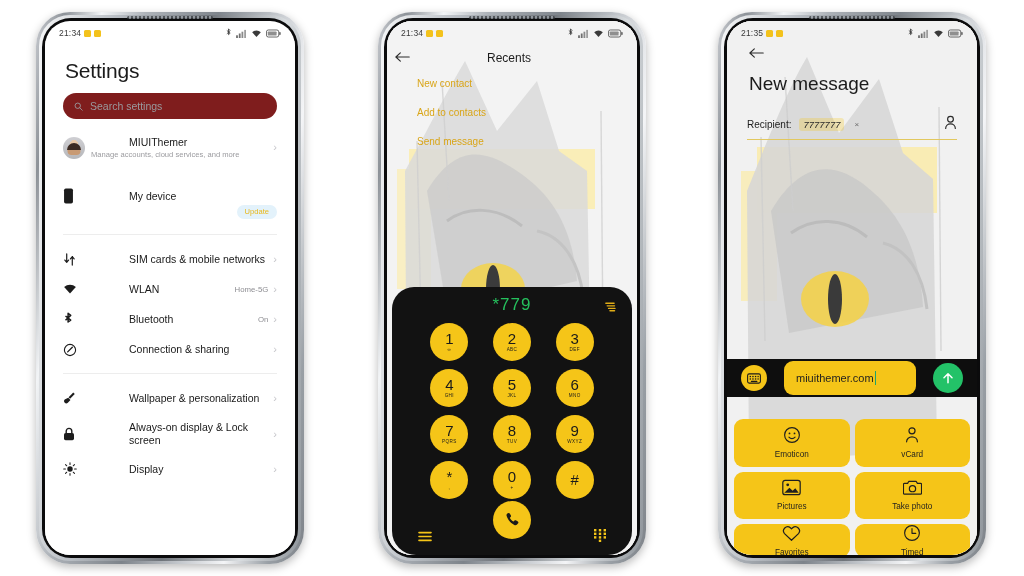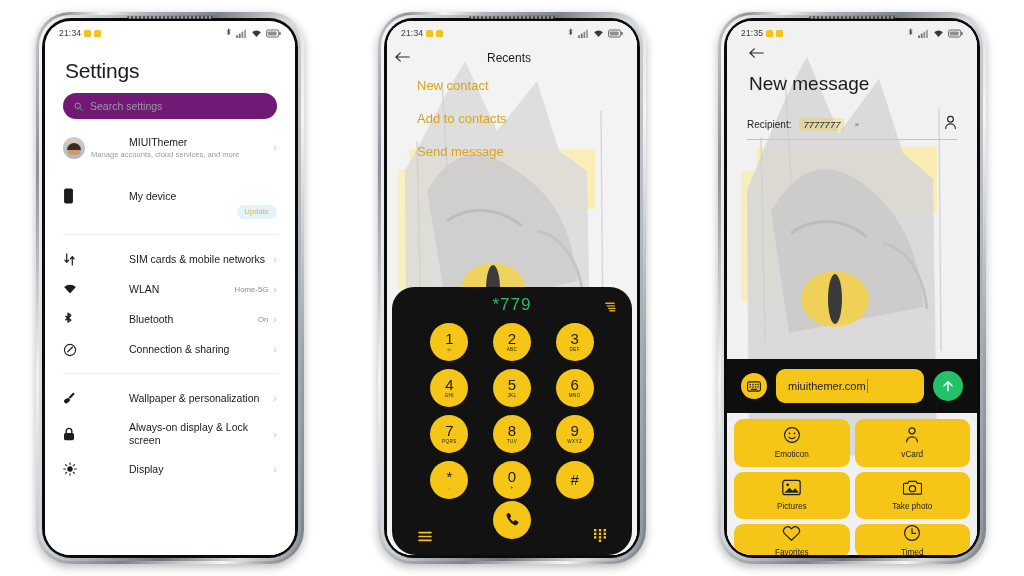--- a/index.html
+++ b/index.html
@@ -60,21 +60,21 @@
   
   .wall { position:absolute; inset:0; z-index:0; background:#f2f2f2; }
 
   
   .settings-body { position:relative; z-index:2; background:#fff; height:100%; padding:0 0; }
   .settings-title {
     font-size:21px; font-weight:400; color:#1b1b1b;
     padding: 18px 20px 10px 20px; letter-spacing:-.2px;
   }
   .search {
-    margin:0 18px; height:26px; border-radius:13px; background:#701a75;
+    margin:0 18px; height:26px; border-radius:13px; background:#7f1d1d;
     display:flex; align-items:center; gap:7px; padding:0 11px;
   }
   .search span.ph { font-size:10.5px; color:#9a9a9e; }
   .sect { margin-top:10px; }
   .divider { height:1px; background:#ededed; margin:8px 18px; }
   .row {
     display:flex; align-items:center; gap:0; padding:7px 18px; min-height:30px;
   }
   .row .ic { width:28px; flex:0 0 28px; display:flex; align-items:center; justify-content:flex-start; color:#1c1c1c; }
   .row .txt { flex:1 1 auto; min-width:0; }
@@ -100,21 +100,21 @@
     font-size:7.6px; color:#e8b81d; background:#e3f2fb;
     border-radius:9px; padding:2.5px 8px; margin-left:auto;margin-top:31px;
   }
 
   
   .dial-top { position:relative; z-index:2; }
   .navrow { display:flex; align-items:center; padding:6px 16px 0 8px; height:28px; }
   .navrow .back { color:#2b2b2b; }
   .navrow .ttl { flex:1; text-align:center; font-size:12px; color:#1c1c1c; margin-left:-14px; }
   .recent-item {
-    font-size:13px; color:#d9a518; padding:9px 30px;
+    font-size:10px; color:#d9a518; padding:9px 30px;
   }
   .dialpad {
     position:absolute; z-index:3; left:5px; right:5px; bottom:0; top:266px;
     background:#121212; border-radius:22px 22px 24px 24px;
     display:flex; flex-direction:column;
   }
   .dial-number {
     height:40px; display:flex; align-items:center; justify-content:center;
     position:relative;
   }
@@ -149,22 +149,22 @@
     border-bottom:1px solid #e2c85f; padding-bottom:5px;
   }
   .recipient .lbl { font-size:10px; color:#1d1d1d; }
   .recipient .chip {
     font-size:9.5px; color:#2a2a2a; font-style:italic;
     background:rgba(245,197,24,.28); border-radius:3px; padding:1px 4px;
   }
   .recipient .chipx { font-size:8px; color:#6b6b6b; margin-left:2px; }
   .recipient .person { margin-left:auto; color:#2b2b2b; }
   .compose {
-    position:absolute; left:0; right:0; top:318px; height:54px; background:#0e0e0e;
-    display:flex; align-items:center; gap:9px; padding:0 14px; z-index:4;
+    position:absolute; left:0; right:0; top:318px; height:38px; background:#0e0e0e;
+    display:flex; align-items:center; gap:17px; padding:0 14px; z-index:4;
   }
   .kbd-btn {
     width:26px; height:26px; border-radius:50%; background:#f5c518;
     display:flex; align-items:center; justify-content:center; flex:0 0 26px;
   }
   .msg-input {
     flex:1 1 auto; height:34px; border-radius:9px; background:#f5c518;
     display:flex; align-items:center; padding:0 12px;
     font-size:11px; color:#1f1f1f; position:relative;
   }

